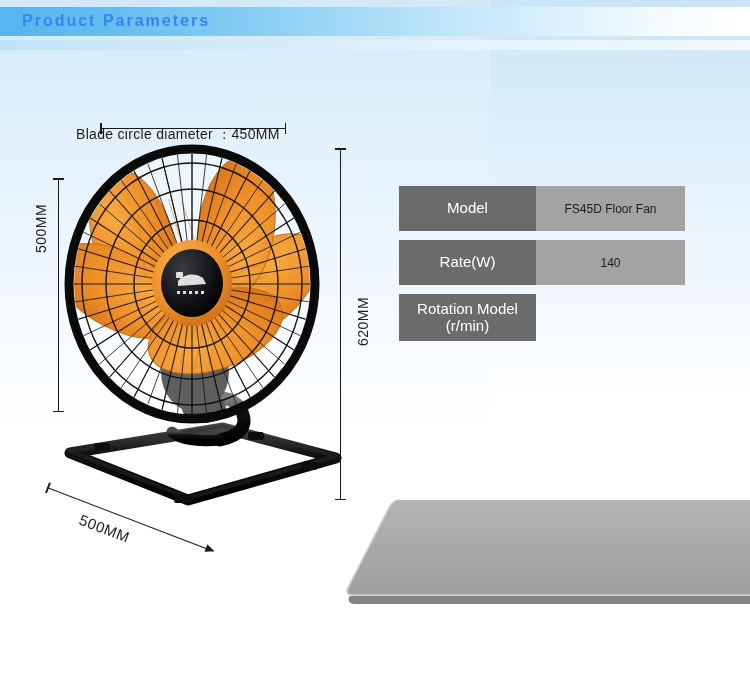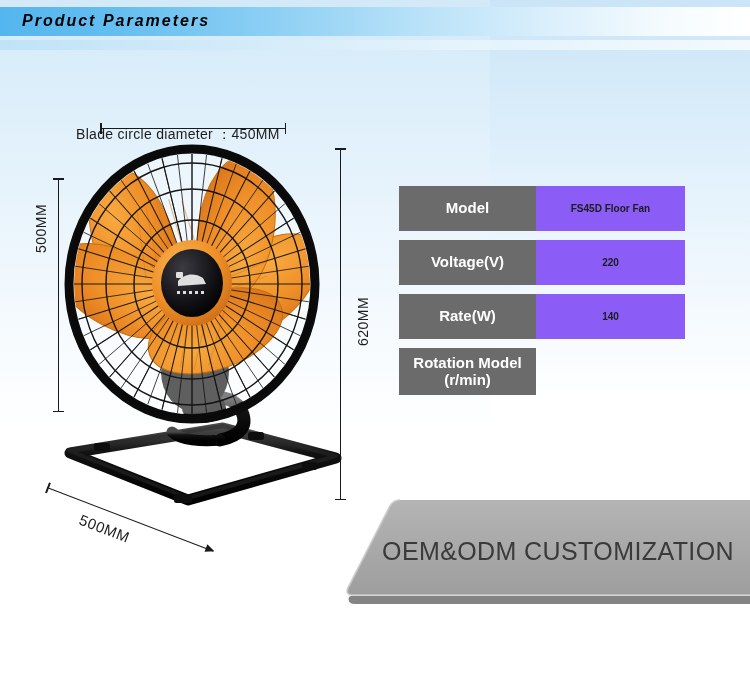--- a/index.html
+++ b/index.html
@@ -25,22 +25,22 @@
     opacity:.85;
   }
 
   
   .header-band{
     position:absolute;left:0;top:7px;width:750px;height:29px;
     background:linear-gradient(to right,#54b6ee 0%,#62bdf0 14%,#8ccff4 36%,#b9e2f8 56%,#dcf0fc 74%,#f4fbfe 88%,#ffffff 100%);
   }
   .header-title{
     position:absolute;left:22px;top:12px;
-    font-size:16px;font-style:italic;font-weight:600;
-    letter-spacing:2px;color:#000000;
+    font-size:16px;font-weight:600;
+    letter-spacing:2px;color:#3b82f6;
     white-space:nowrap;
   }
   .header-underband{
     position:absolute;left:0;top:40px;width:750px;height:10px;
     background:linear-gradient(to right,#b7e0f6 0%,#cfeaf9 30%,#e8f5fd 60%,#ffffff 100%);
     opacity:.75;
   }
 
   
   .dim-text{
@@ -105,32 +105,32 @@
   }
 
   
   .fan-wrap{position:absolute;left:52px;top:140px;width:300px;height:420px;}
   .fan-svg{position:absolute;left:0;top:0;}
 
   
   .spec-table{
     position:absolute;left:399px;top:186px;width:286px;
   }
-  .spec-row{display:flex;margin-bottom:9px;height:45px;font-weight:bold;}
+  .spec-row{display:flex;margin-bottom:9px;height:45px;}
   .spec-row.tall{height:47px;}
   .spec-label{
     width:137px;background:#6b6b6b;color:#ffffff;
     display:flex;align-items:center;justify-content:center;
     font-size:15px;text-align:center;line-height:1.12;
     padding:0 3px;box-sizing:border-box;
   }
   .spec-value{
-    width:149px;background:#8b5cf6;color:#1c1c1c;
+    width:149px;background:#a3a3a3;color:#1c1c1c;
     display:flex;align-items:center;justify-content:center;
-    font-size:10px;text-align:center;
+    font-size:12px;text-align:center;
     padding:7px 3px;box-sizing:border-box;
   }
 
   
   .welcome-banner{
     position:absolute;left:344px;top:496px;width:406px;height:110px;
   }
   .welcome-shape{position:absolute;left:0;top:0;}
   .welcome-text{
     position:absolute;left:0;top:0;width:406px;height:110px;
@@ -331,24 +331,20 @@
 
   <div class="measure-diag"></div>
   <div class="dim-text label-500-diag">500MM</div>
 
   <div class="spec-table">
     <div class="spec-row">
       <div class="spec-label">Model</div>
       <div class="spec-value">FS45D Floor Fan</div>
     </div>
     <div class="spec-row">
-      <div class="spec-label">Voltage(V)</div>
-      <div class="spec-value">220</div>
-    </div>
-    <div class="spec-row">
       <div class="spec-label">Rate(W)</div>
       <div class="spec-value">140</div>
     </div>
     <div class="spec-row tall">
       <div class="spec-label" style="white-space: pre-line;">Rotation Model
 (r/min)</div>
     </div>
   </div>
 
   <div class="welcome-banner">
@@ -358,17 +354,16 @@
           <stop offset="0%" stop-color="#b4b4b4"></stop>
           <stop offset="45%" stop-color="#aaaaaa"></stop>
           <stop offset="100%" stop-color="#9e9e9e"></stop>
         </linearGradient>
       </defs>
       <path d="M 56 4 Q 50 4 46 10 L 4 92 Q 1 99 9 99 L 406 99 L 406 4 Z" fill="url(#welGrad)"></path>
       <path d="M 56 4 Q 50 4 46 10 L 4 92 Q 1 99 9 99 L 406 99" fill="none" stroke="#c6c6c6" stroke-width="2" opacity=".75"></path>
       <path d="M 7 100 L 406 100 L 406 108 L 11 108 Q 3 108 5 101 Z" fill="#6f6f6f" opacity=".85"></path>
     </svg>
     <div class="welcome-text">
-      <div class="welcome-line2">OEM&amp;ODM CUSTOMIZATION</div>
     </div>
   </div>
 
 </div>
 
 </body></html>

